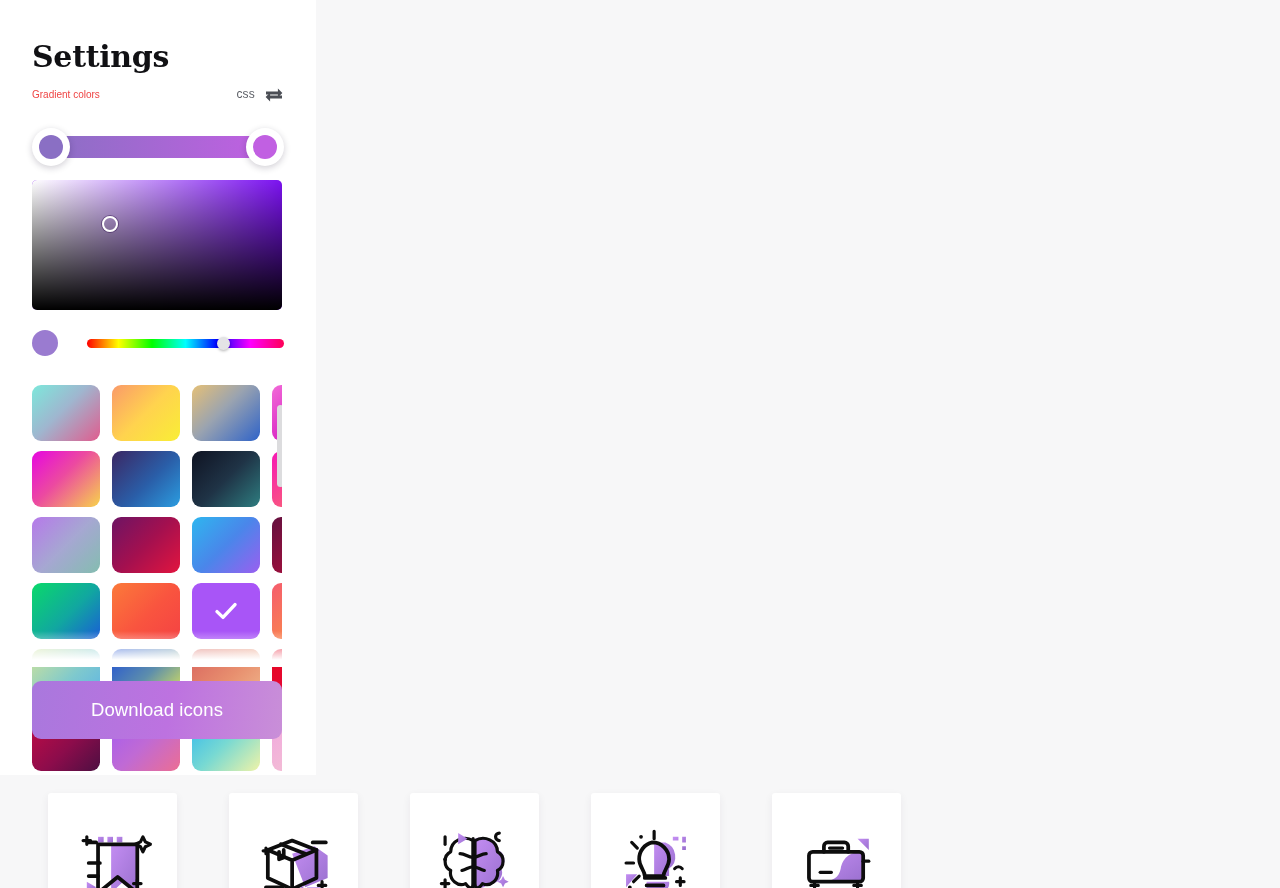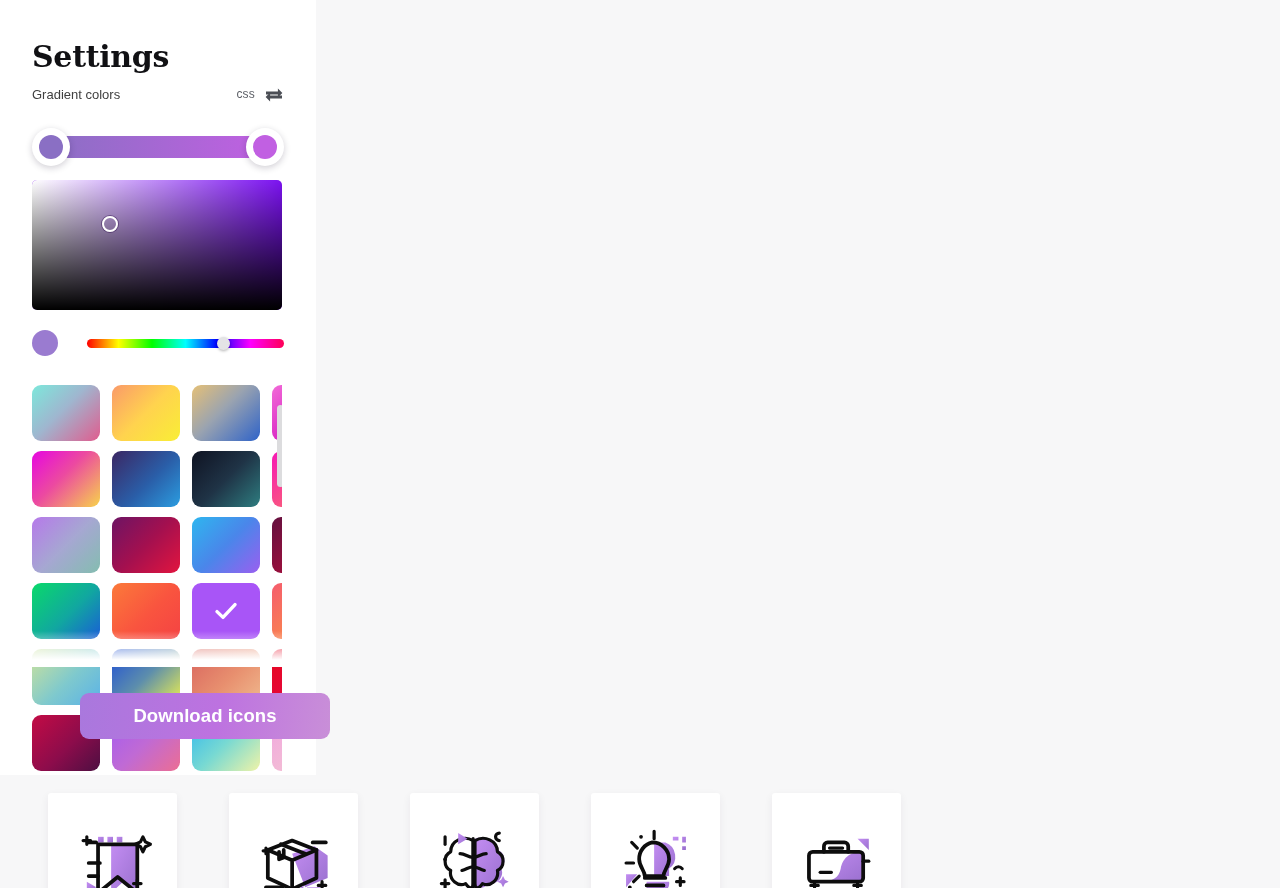--- a/index.html
+++ b/index.html
@@ -26,21 +26,21 @@
     font-size: 30px;
     line-height: 34px;
     color: #111114;
     letter-spacing: -0.3px;
     padding-top: 40px;
   }
   .subhead-row {
     display: flex; align-items: center; justify-content: space-between;
     margin-top: 10px; height: 20px;
   }
-  .subhead-label { font-size: 13px; color: #404040; }
+  .subhead-label { font-size: 10px; color: #ef4444; }
   .css-toggle { display: flex; align-items: center; gap: 9px; cursor: pointer; }
   .css-label { font-size: 12px; color: #5d6067; letter-spacing: .2px; }
   .swap-icon { width: 20px; height: 16px; display: block; }
 
   
   .grad-slider-wrap {
     position: relative; margin-top: 24px; height: 38px;
   }
   .grad-track {
     position: absolute; left: 14px; right: 14px; top: 8px; height: 22px;
@@ -116,24 +116,24 @@
   }
 
   
   .sidebar-fade {
     position: absolute; left: 0; right: 0; bottom: 108px; height: 36px;
     background: linear-gradient(to top, #ffffff 20%, rgba(255,255,255,0));
     pointer-events: none;
   }
   .download-btn {
     position: absolute; left: 32px; bottom: 36px;
-    width: 250px; height: 46px; border: none; border-radius: 9px;
-    color: #ffffff; font-size: 18.5px; font-weight: bold;
+    width: 250px; height: 58px; border: none; border-radius: 9px;
+    color: #ffffff; font-size: 18.5px; font-weight: normal;
     letter-spacing: .1px; cursor: pointer;
-    display: flex; align-items: center; justify-content: center; margin-left: 48px;
+    display: flex; align-items: center; justify-content: center;
   }
 
   
   .content {
     flex: 1 1 auto; height: 888px; position: relative;
     background: #f7f7f8; overflow: hidden;
     padding: 18px 40px 0 48px;
   }
   .icon-grid {
     display: grid; grid-template-columns: repeat(5, 129px);

